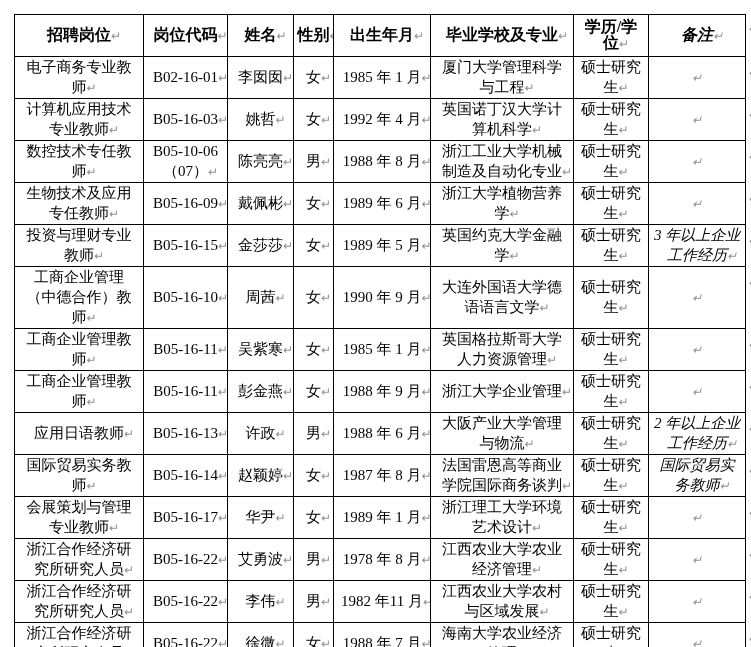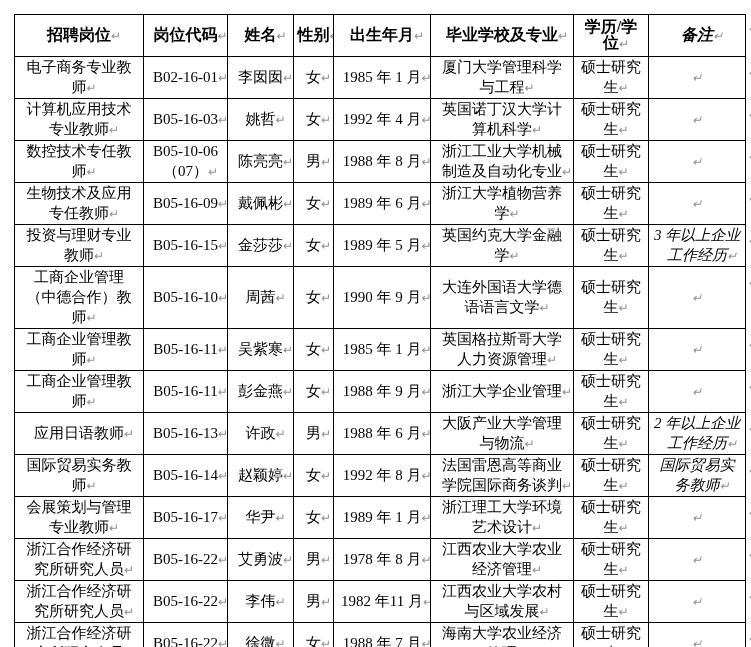--- a/index.html
+++ b/index.html
@@ -199,21 +199,21 @@
           <td><span>大阪产业大学管理与物流</span><span class="pmark zw">↵</span></td>
           <td><span>硕士研究生</span><span class="pmark zw">↵</span></td>
           <td><span>2 年以上企业工作经历</span><span class="pmark zw">↵</span></td>
           <td class="rowend"><span class="pmark">↵</span></td>
         </tr>
         <tr>
           <td><span>国际贸易实务教师</span><span class="pmark zw">↵</span></td>
           <td><span>B05-16-14</span><span class="pmark zw">↵</span></td>
           <td><span>赵颖婷</span><span class="pmark zw">↵</span></td>
           <td><span>女</span><span class="pmark zw">↵</span></td>
-          <td><span>1992 年 8 月</span><span class="pmark zw">↵</span></td>
+          <td><span>1987 年 8 月</span><span class="pmark zw">↵</span></td>
           <td><span>法国雷恩高等商业学院国际商务谈判</span><span class="pmark zw">↵</span></td>
           <td><span>硕士研究生</span><span class="pmark zw">↵</span></td>
           <td><span>国际贸易实务教师</span><span class="pmark zw">↵</span></td>
           <td class="rowend"><span class="pmark">↵</span></td>
         </tr>
         <tr>
           <td><span>会展策划与管理专业教师</span><span class="pmark zw">↵</span></td>
           <td><span>B05-16-17</span><span class="pmark zw">↵</span></td>
           <td><span>华尹</span><span class="pmark zw">↵</span></td>
           <td><span>女</span><span class="pmark zw">↵</span></td>

